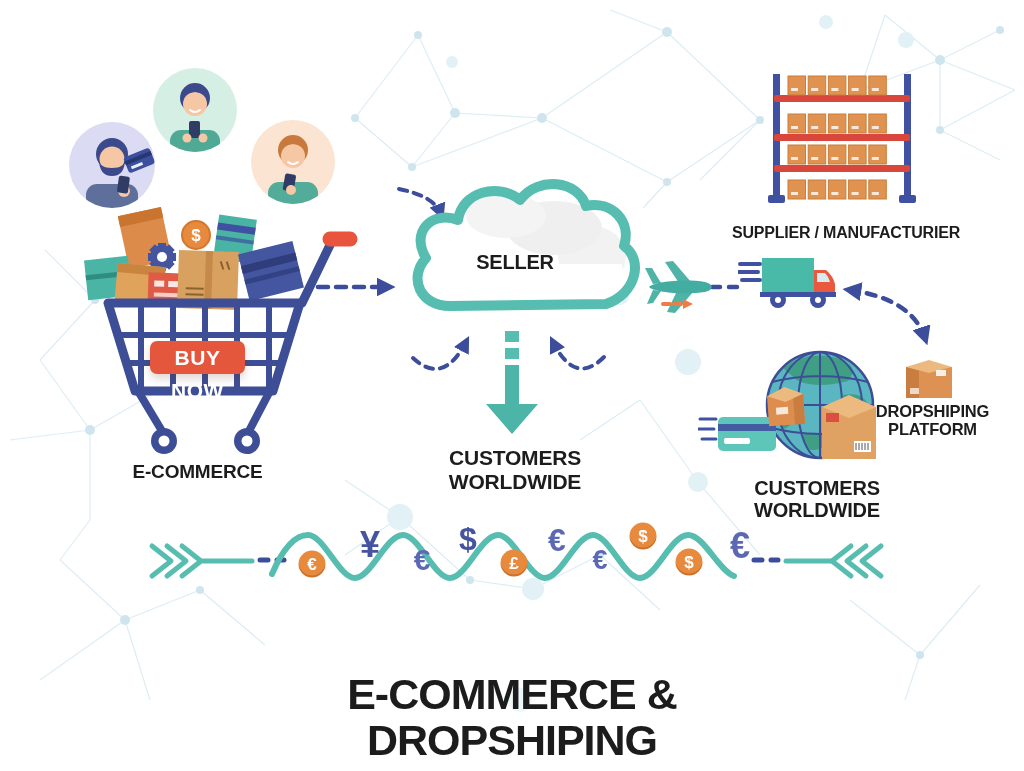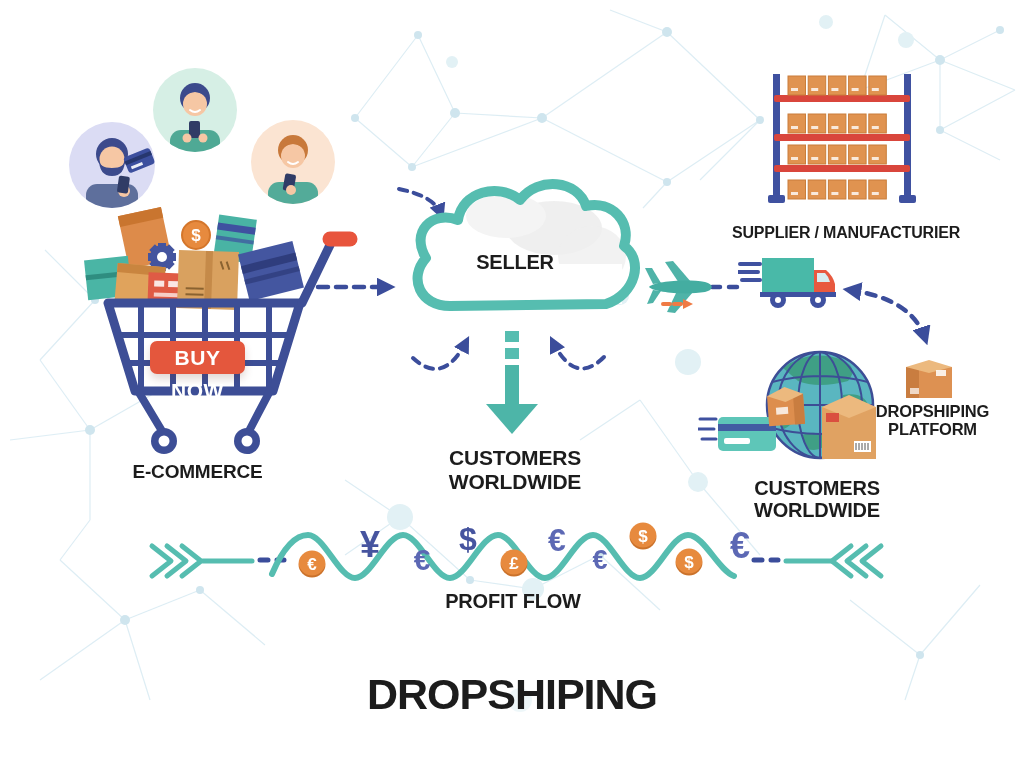--- a/index.html
+++ b/index.html
@@ -404,25 +404,23 @@
       <div class="psym plain" style="left: 370px; top: 545px; color: rgb(70, 84, 159); font-size: 36px;">¥</div>
       <div class="psym plain" style="left: 422px; top: 560px; color: rgb(92, 104, 180); font-size: 30px;">€</div>
       <div class="psym plain" style="left: 468px; top: 539px; color: rgb(70, 84, 159); font-size: 32px;">$</div>
       <div class="psym coin" style="left: 514px; top: 563px; width: 27px; height: 27px; background: rgb(231, 138, 62);">£</div>
       <div class="psym plain" style="left: 557px; top: 540px; color: rgb(92, 104, 180); font-size: 32px;">€</div>
       <div class="psym plain" style="left: 600px; top: 560px; color: rgb(92, 104, 180); font-size: 27px;">€</div>
       <div class="psym coin" style="left: 643px; top: 536px; width: 27px; height: 27px; background: rgb(231, 138, 62);">$</div>
       <div class="psym coin" style="left: 689px; top: 562px; width: 27px; height: 27px; background: rgb(231, 138, 62);">$</div>
       <div class="psym plain" style="left: 740px; top: 546px; color: rgb(92, 104, 180); font-size: 36px;">€</div>
     </div>
-  <div id="lbl-profit" class="lbl">
-    <div>PROFIT FLOW</div>
-  </div>
 
   <div id="lbl-platform" class="lbl">
     <div>E-COMMERCE</div>
   </div>
 
   <div id="main-title" class="lbl">
+    <div>E-COMMERCE &amp;</div>
       <div>DROPSHIPING</div>
   </div>
 
 </div>
 
 </body></html>

